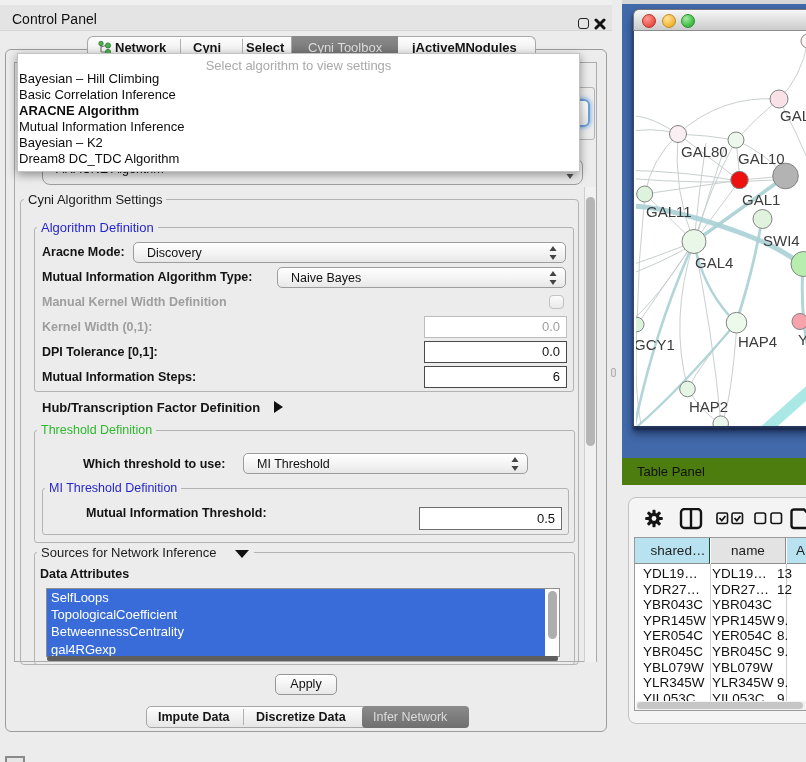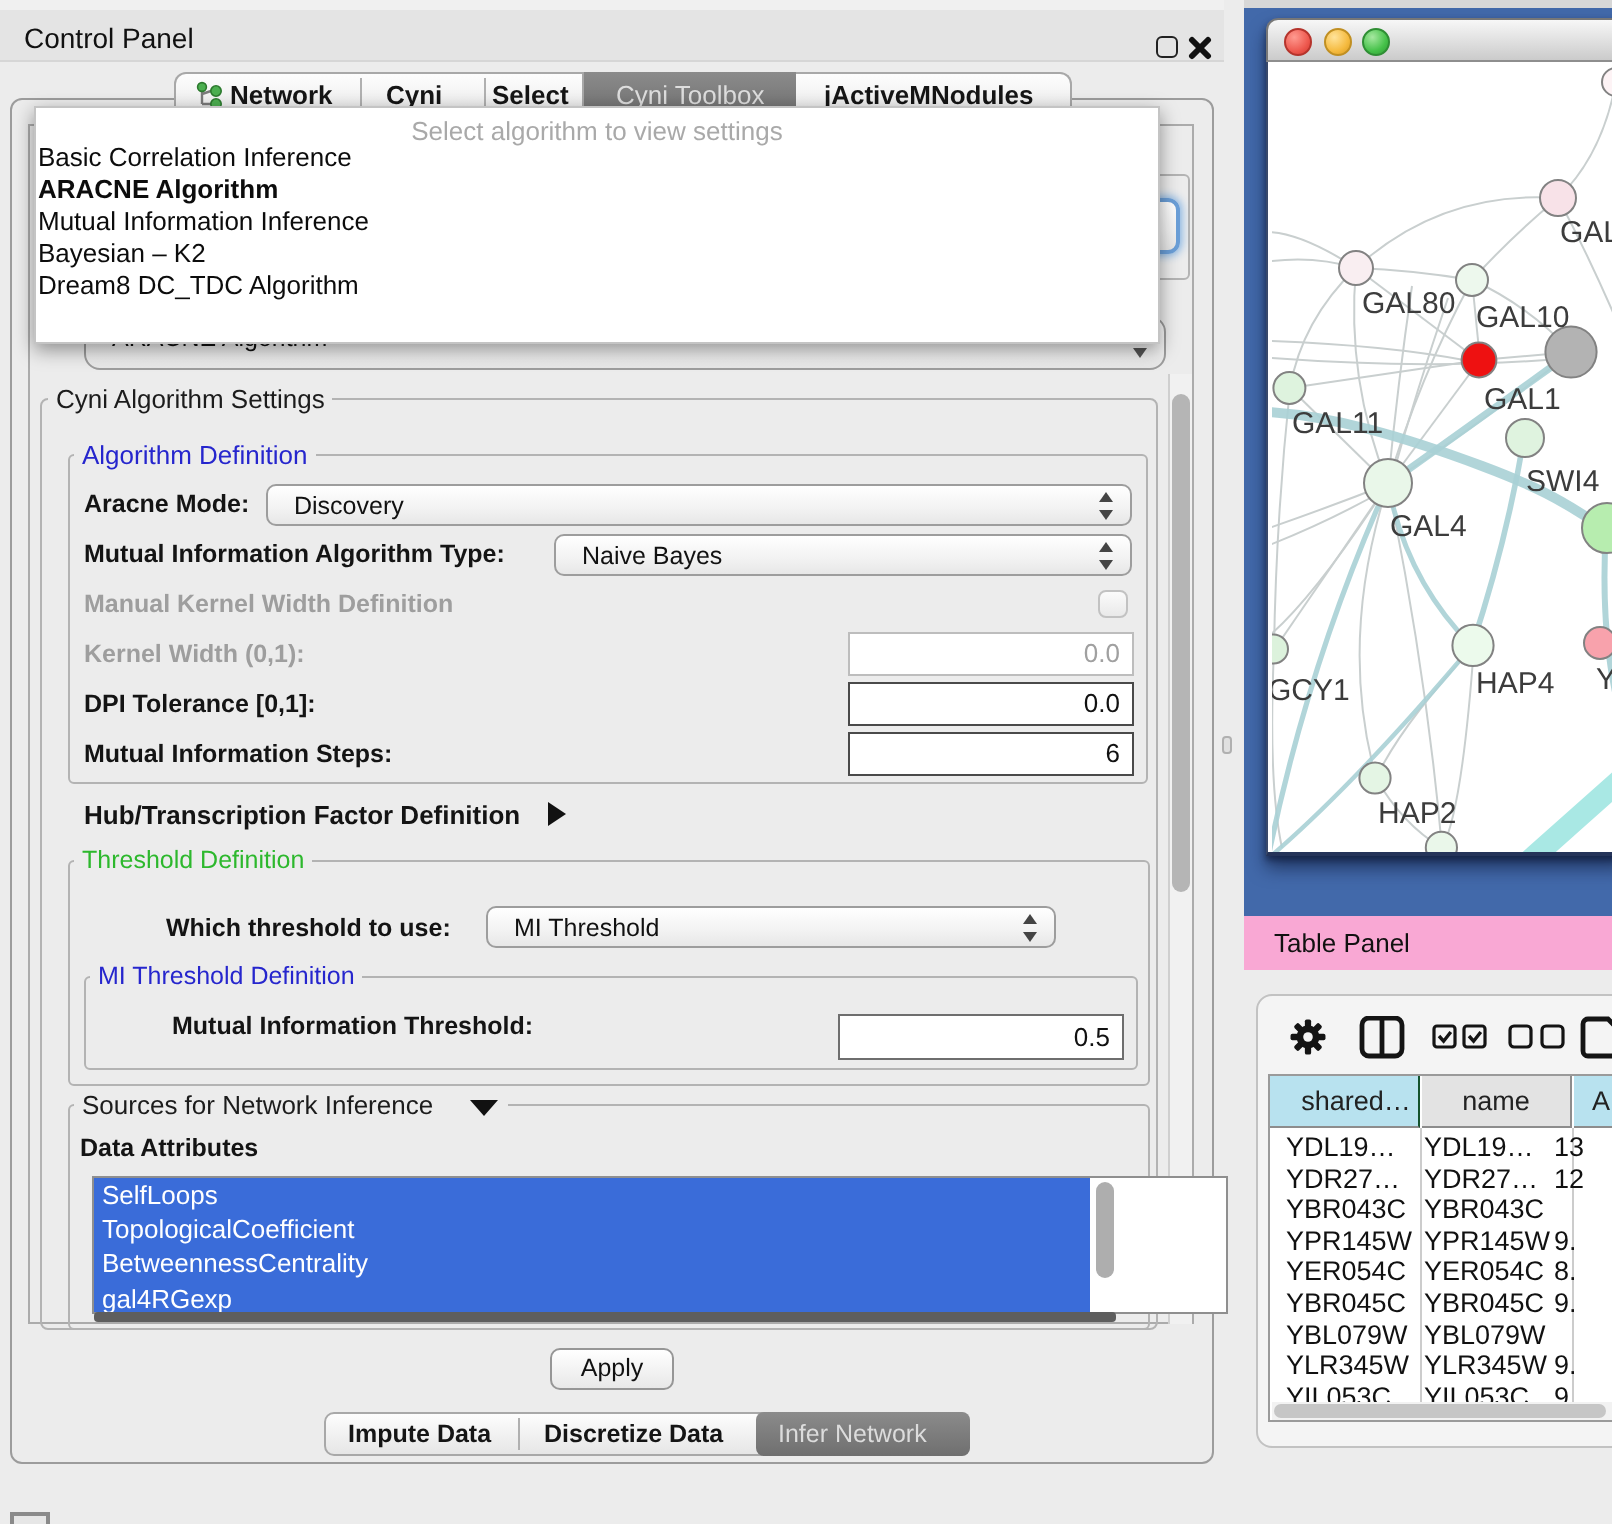--- a/index.html
+++ b/index.html
@@ -118,45 +118,46 @@
 <div class="lbl" style="left:50px;top:507px;margin-left:36px;">Mutual Information Threshold:</div>
 <div class="field" style="left:419px;top:507px;width:143px;height:23px;border:1px solid #6e6e6e;line-height:21px;">0.5</div>
 
 <div class="fs" style="left:34px;top:552px;width:541px;height:113px;"></div>
 <div class="legend" style="left:37px;top:546px;">Sources for Network Inference</div>
 <div class="abs" style="left:218px;top:549px;width:36px;height:9px;background:#ececec;"></div>
 <svg class="abs" style="left:235px;top:549px;" width="14" height="10" viewBox="0 0 14 10">
     <path d="M0 1 L14 1 L7 9 Z" fill="#111"></path>
   </svg>
 <div class="lbl" style="left:40px;top:568px;">Data Attributes</div>
-<div class="abs" style="left:46px;top:588px;width:568px;height:69px;border:1px solid #8f8f8f;background:#fff;overflow:hidden;">
+<div class="abs" style="left:46px;top:588px;width:514px;height:69px;border:1px solid #8f8f8f;background:#fff;overflow:hidden;">
   <div class="abs" style="left:0;top:0;width:498px;height:69px;background:#3a6cd9;color:#fff;font-size:13px;line-height:17.2px;padding:0 0 0 4px;">
     SelfLoops<br>TopologicalCoefficient<br>BetweennessCentrality<br>gal4RGexp
   </div>
   <div class="abs" style="left:501px;top:2px;width:9px;height:48px;background:#aeaeae;border-radius:5px;"></div>
 </div>
 <div class="abs" style="left:47px;top:656px;width:511px;height:4.5px;background:#5e5e5e;border-radius:2px;"></div>
 
 <div class="abs" style="left:275px;top:674px;width:62px;height:21px;border:1px solid #969696;border-radius:5px;background:linear-gradient(#ffffff,#e8e8e8);font-size:12.5px;color:#111;text-align:center;line-height:19px;">Apply</div>
 
-<div id="bottabs" class="abs" style="left:146px;top:706px;width:298px;height:22px;font-size:12.5px;margin-left:16px;">
+<div id="bottabs" class="abs" style="left:146px;top:706px;width:298px;height:22px;font-size:12.5px;">
   <div class="abs" style="left:0;top:0;width:323px;height:22px;background:linear-gradient(#fdfdfd,#e6e6e6);border:1px solid #a8a8a8;border-radius:5px;"></div>
   <div class="abs" style="left:97px;top:3px;width:1px;height:16px;background:#b0b0b0;"></div>
   <div class="abs bold" style="left:12px;top:4px;color:#151515;">Impute Data</div>
   <div class="abs bold" style="left:110px;top:4px;color:#151515;">Discretize Data</div>
   <div class="abs" style="left:216px;top:0;width:107px;height:22px;background:linear-gradient(#8b8b8b,#6f6f6f);border-radius:4px;"></div>
   <div class="abs" style="left:227px;top:4px;color:#dcdcdc;">Infer Network</div>
 </div>
 
 <div class="abs" style="left:611px;top:368px;width:5px;height:9px;border:1px solid #b0b0b0;border-radius:2px;background:#e0e0e0;"></div>
 
 <div class="abs" style="left:5px;top:756px;width:20px;height:10px;border:2px solid #8a8a8a;background:#e6e6e6;"></div>
 
 <div class="abs" style="left:17px;top:53px;width:563px;height:119px;background:#fff;border:1px solid #c4c4c4;box-shadow:0 3px 9px rgba(0,0,0,0.4);font-size:13px;color:#0c0c0c;">
   <div style="height:17px;line-height:17px;text-align:center;color:#a9a9a9;padding-top:3px;">Select algorithm to view settings</div>
+  <div style="height:16px;line-height:16px;padding-left:1px;">Bayesian – Hill Climbing</div>
   <div style="height:16px;line-height:16px;padding-left:1px;">Basic Correlation Inference</div>
   <div style="height:16px;line-height:16px;padding-left:1px;font-weight:bold;">ARACNE Algorithm</div>
   <div style="height:16px;line-height:16px;padding-left:1px;">Mutual Information Inference</div>
   <div style="height:16px;line-height:16px;padding-left:1px;">Bayesian – K2</div>
   <div style="height:16px;line-height:16px;padding-left:1px;">Dream8 DC_TDC Algorithm</div>
 </div>
 
 <div class="abs" style="left:622px;top:0;width:184px;height:4px;background:#d7d7d7;"></div>
 <div class="abs" style="left:622px;top:4px;width:184px;height:454px;background:#4269aa;"></div>
 
@@ -239,21 +240,21 @@
         <text x="59" y="237">GAL4</text>
         <text x="-2" y="319">GCY1</text>
         <text x="102" y="315.5">HAP4</text>
         <text x="162" y="313.5">Y</text>
         <text x="53" y="380.5">HAP2</text>
       </g>
     </svg>
   </div>
 </div>
 
-<div class="abs" style="left:622px;top:458px;width:184px;height:27px;background:#f9a8d4;text-align:right;">
+<div class="abs" style="left:622px;top:458px;width:184px;height:27px;background:#4d7c0f;text-align:right;">
   <span style="position:absolute;left:15px;top:6px;font-size:13px;color:#111;">Table Panel</span>
 </div>
 <div class="abs" style="left:622px;top:485px;width:184px;height:277px;background:#ececec;"></div>
 
 <div class="abs" style="left:628px;top:497px;width:190px;height:227px;background:#f4f4f4;border:1px solid #c2c2c2;border-radius:8px;"></div>
 
 <svg class="abs" style="left:644px;top:508px;" width="170" height="22" viewBox="0 0 170 22">
 
   <g transform="translate(10,10.5) scale(0.92)" fill="#141414">
     <g>

